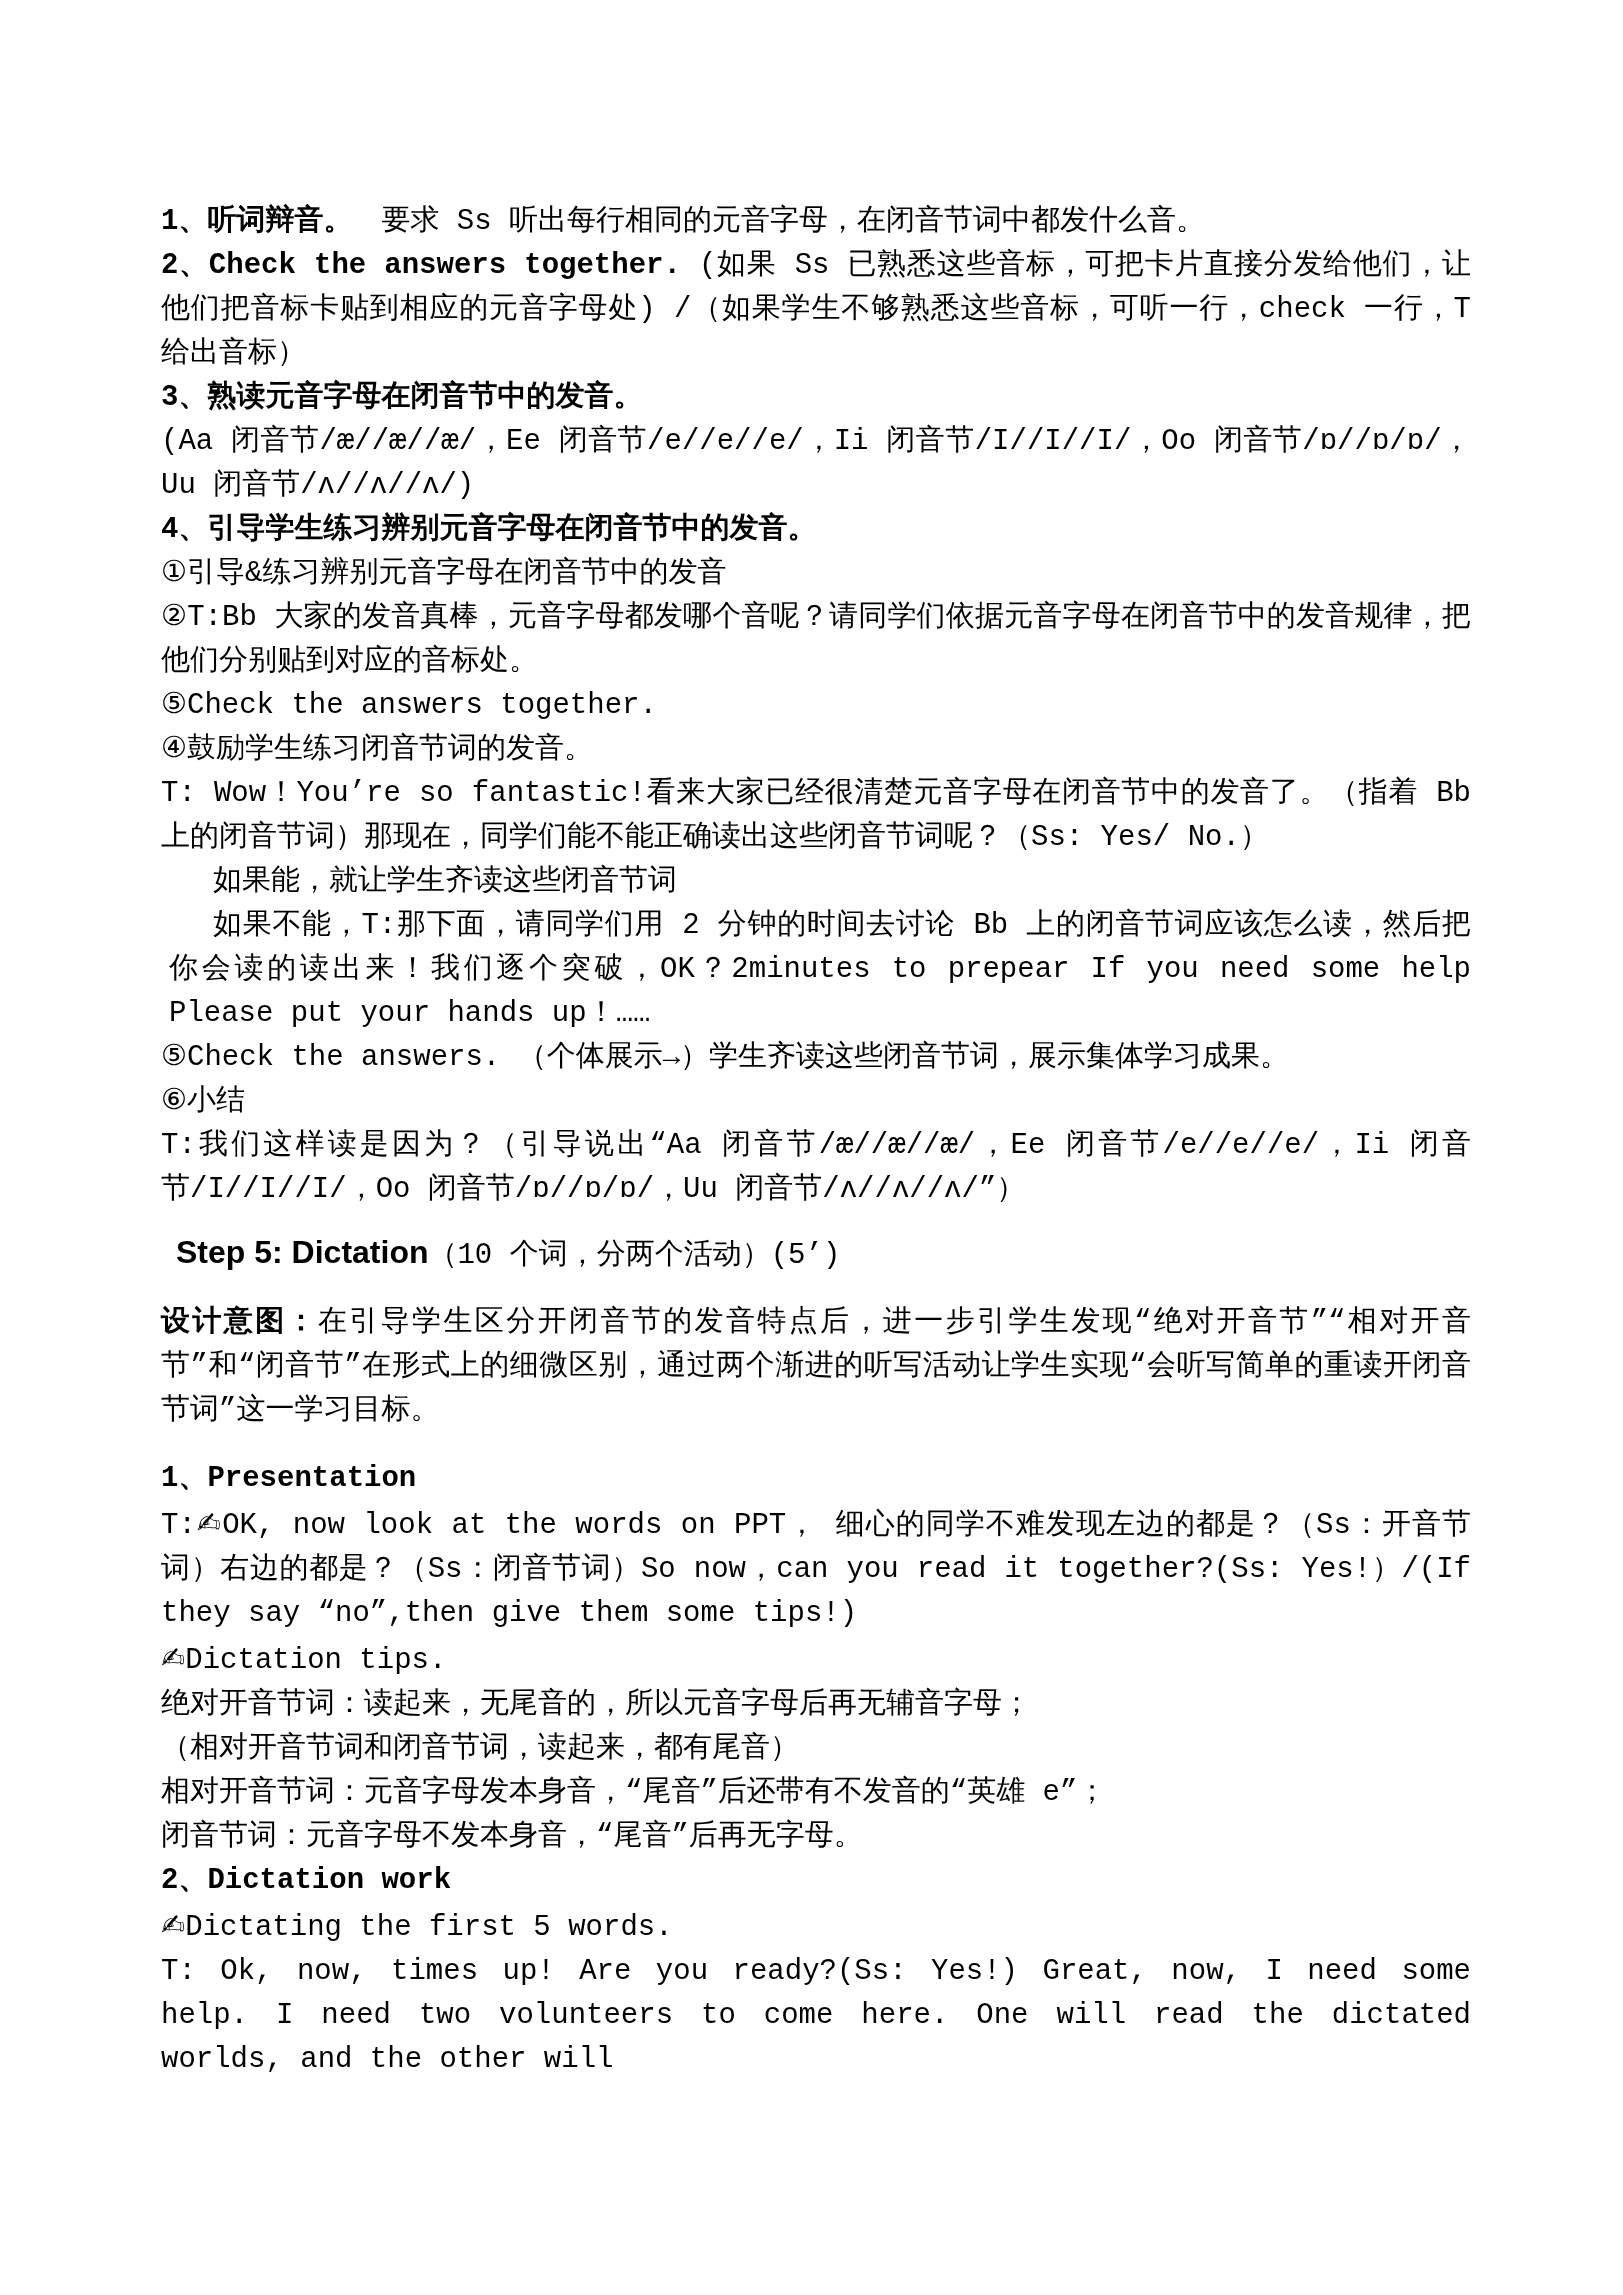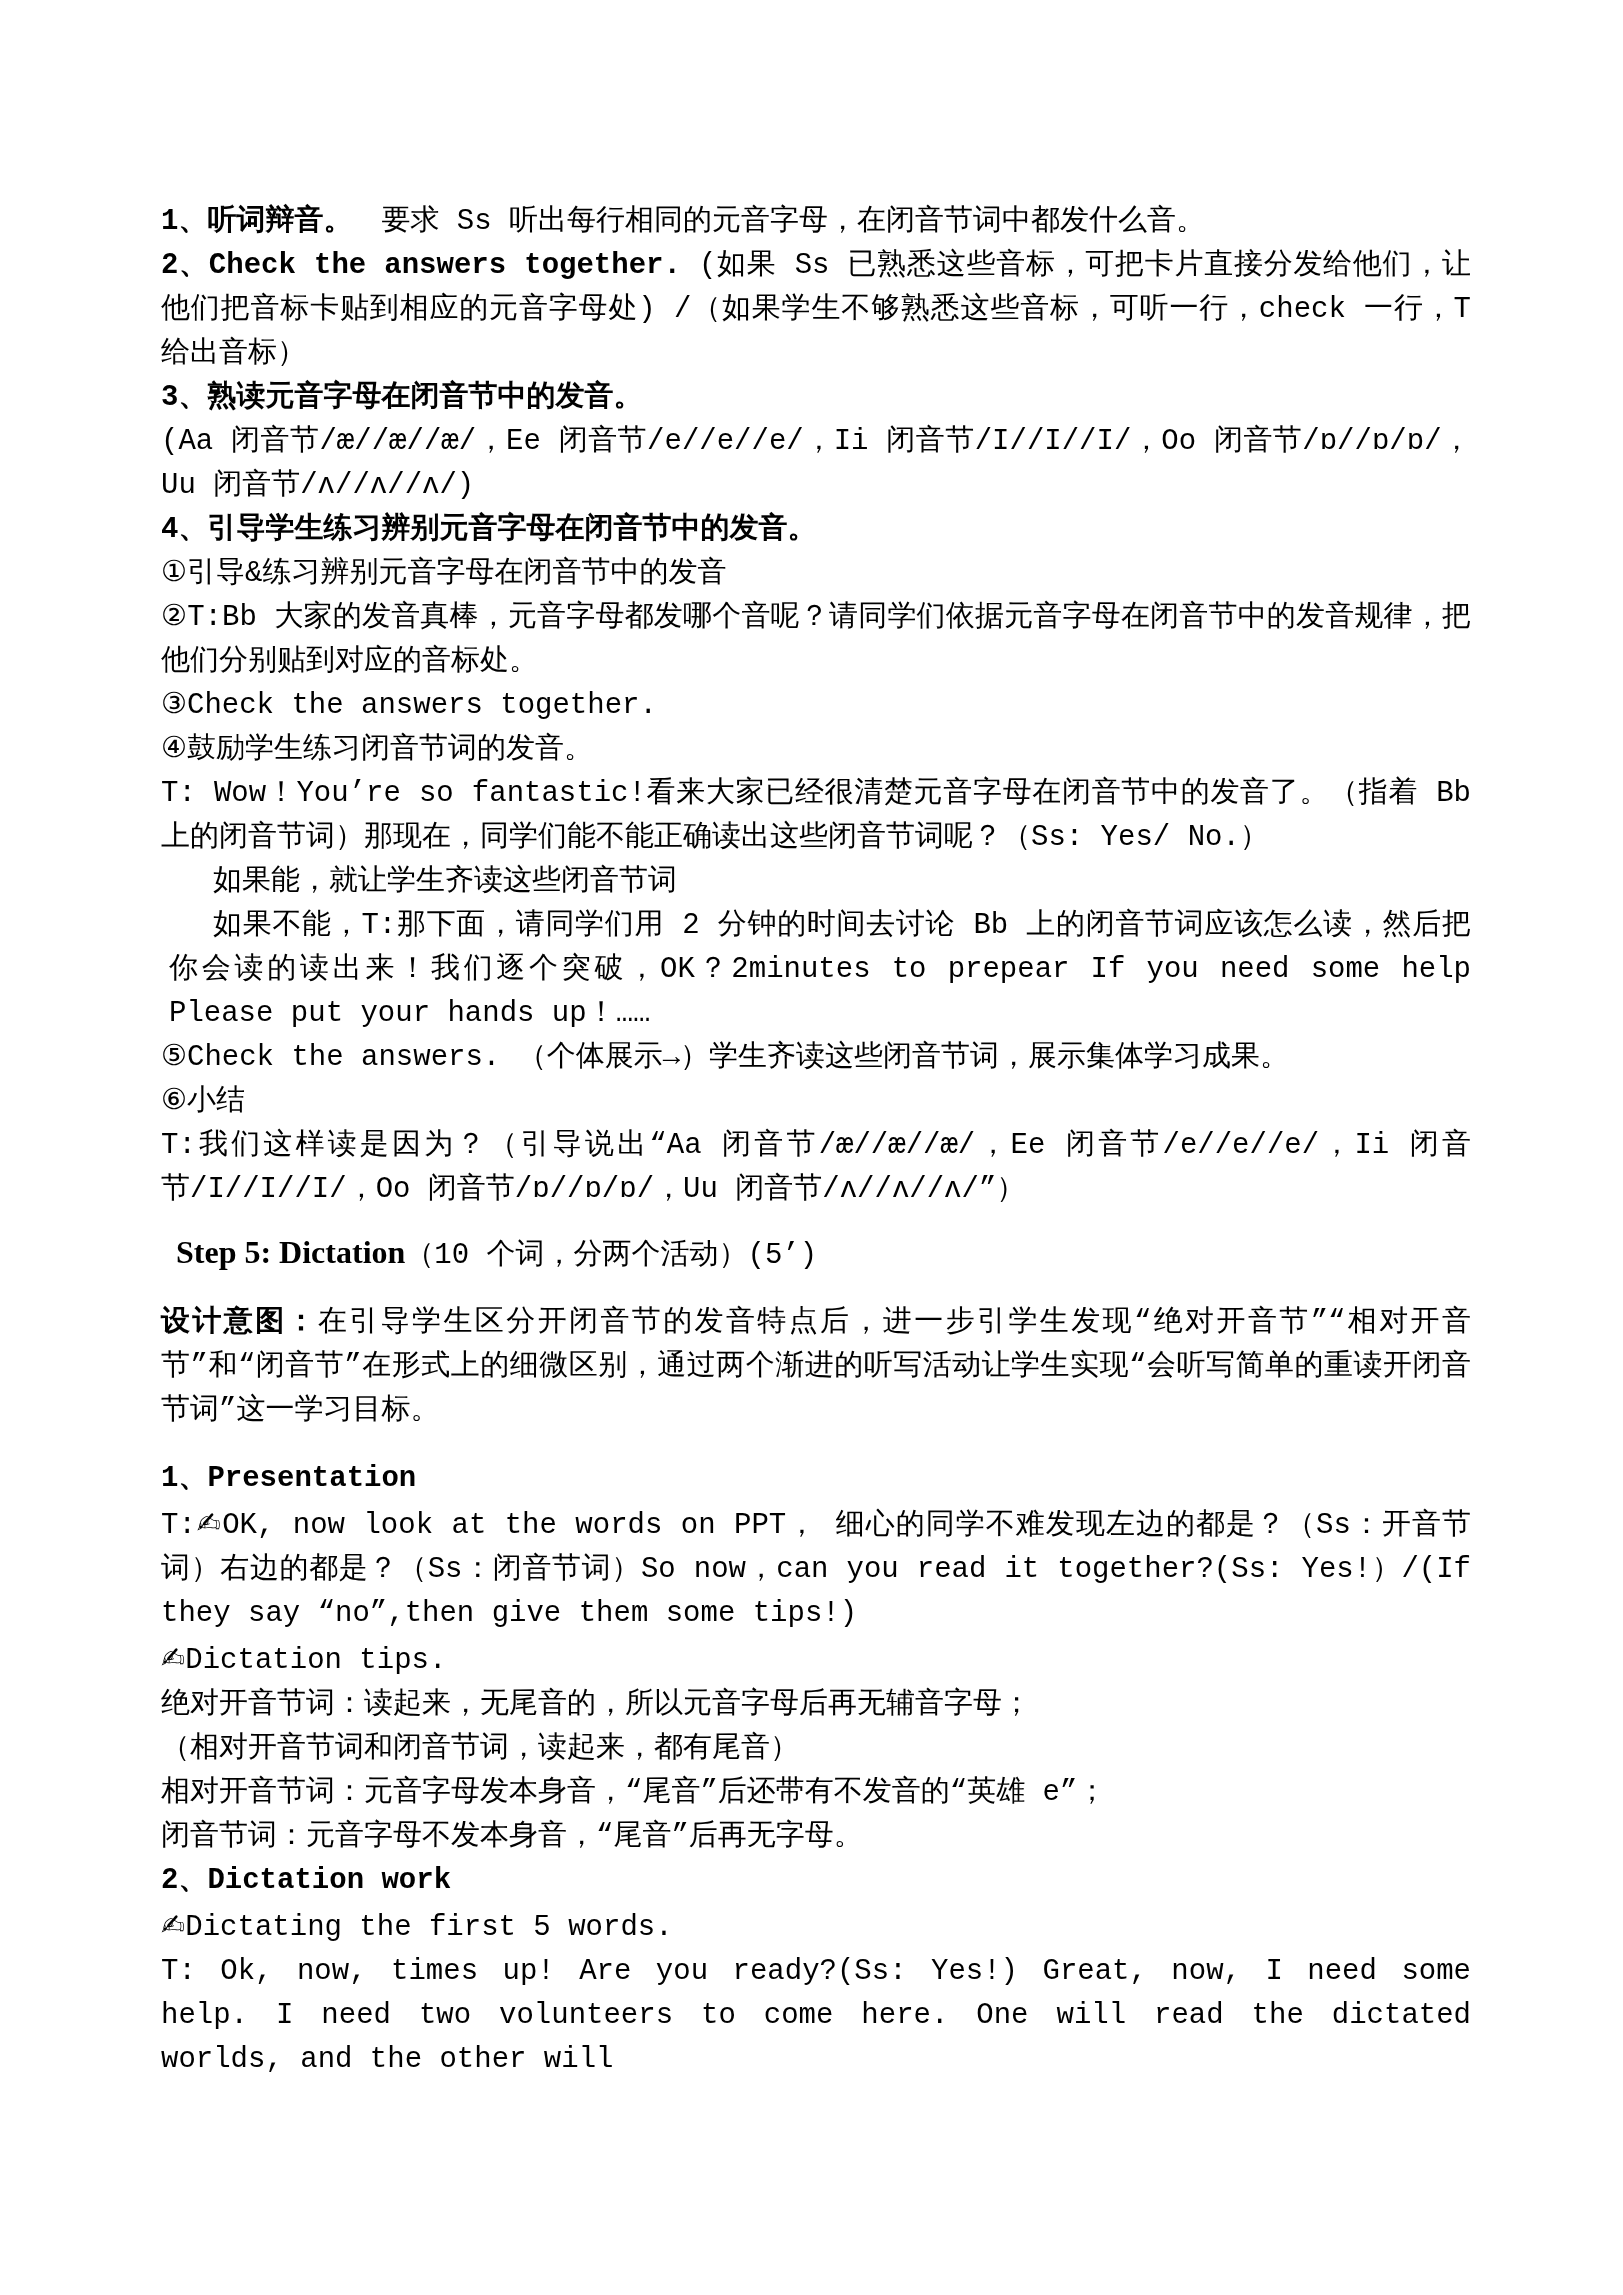--- a/index.html
+++ b/index.html
@@ -23,21 +23,21 @@
     width: 1310px;
     font-size: 29px;
     line-height: 44px;
     text-align: justify;
     overflow-wrap: break-word;
   }
   .para { margin: 0; }
   .run { white-space: pre-wrap; }
   .bold { font-weight: bold; }
   .sans {
-    font-family: Liberation Serif, serif;
+    font-family: Liberation Sans, sans-serif;
     font-size: 32px;
     margin-top: 8px;
   }
   .heading {
     margin: 18.4px 0 22.5px 0;
     padding-left: 15px;
   }
   .mt40 { }
   .mt65 { margin-top: 24px; }
   .indent { text-indent: 44px; margin-left: 8px; }
@@ -48,21 +48,21 @@
 
 <div class="page">
   <div class="content" id="doc">
       <div class="para"><span class="run bold">1、听词辩音。</span><span class="run">　要求 Ss 听出每行相同的元音字母，在闭音节词中都发什么音。</span></div>
       <div class="para"><span class="run bold">2、Check the answers together. </span><span class="run">(如果 Ss 已熟悉这些音标，可把卡片直接分发给他们，让他们把音标卡贴到相应的元音字母处) /（如果学生不够熟悉这些音标，可听一行，check 一行，T 给出音标）</span></div>
       <div class="para"><span class="run bold">3、熟读元音字母在闭音节中的发音。</span></div>
       <div class="para"><span class="run">(Aa 闭音节/æ//æ//æ/，Ee 闭音节/e//e//e/，Ii 闭音节/I//I//I/，Oo 闭音节/ɒ//ɒ/ɒ/，Uu 闭音节/ʌ//ʌ//ʌ/)</span></div>
       <div class="para"><span class="run bold">4、引导学生练习辨别元音字母在闭音节中的发音。</span></div>
       <div class="para"><span class="run">①引导&amp;练习辨别元音字母在闭音节中的发音</span></div>
       <div class="para"><span class="run">②T:Bb 大家的发音真棒，元音字母都发哪个音呢？请同学们依据元音字母在闭音节中的发音规律，把他们分别贴到对应的音标处。</span></div>
-      <div class="para"><span class="run">③Check the answers together.</span></div>
+      <div class="para"><span class="run">⑤Check the answers together.</span></div>
       <div class="para"><span class="run">④鼓励学生练习闭音节词的发音。</span></div>
       <div class="para"><span class="run">T: Wow！You’re so fantastic!看来大家已经很清楚元音字母在闭音节中的发音了。（指着 Bb 上的闭音节词）那现在，同学们能不能正确读出这些闭音节词呢？（Ss: Yes/ No.）</span></div>
       <div class="para indent"><span class="run">如果能，就让学生齐读这些闭音节词</span></div>
       <div class="para indent"><span class="run">如果不能，T:那下面，请同学们用 2 分钟的时间去讨论 Bb 上的闭音节词应该怎么读，然后把你会读的读出来！我们逐个突破，OK？2minutes to prepear If you need some help Please put your hands up！……</span></div>
       <div class="para"><span class="run">⑤Check the answers. （个体展示→）学生齐读这些闭音节词，展示集体学习成果。</span></div>
       <div class="para"><span class="run">⑥小结</span></div>
       <div class="para"><span class="run">T:我们这样读是因为？（引导说出“Aa 闭音节/æ//æ//æ/，Ee 闭音节/e//e//e/，Ii 闭音节/I//I//I/，Oo 闭音节/ɒ//ɒ/ɒ/，Uu 闭音节/ʌ//ʌ//ʌ/”）</span></div>
       <div class="para heading"><span class="run bold sans">Step 5: Dictation</span><span class="run">（10 个词，分两个活动）(5’)</span></div>
       <div class="para mt40"><span class="run bold">设计意图：</span><span class="run">在引导学生区分开闭音节的发音特点后，进一步引学生发现“绝对开音节”“相对开音节”和“闭音节”在形式上的细微区别，通过两个渐进的听写活动让学生实现“会听写简单的重读开闭音节词”这一学习目标。</span></div>
       <div class="para mt65"><span class="run bold">1、Presentation</span></div>

